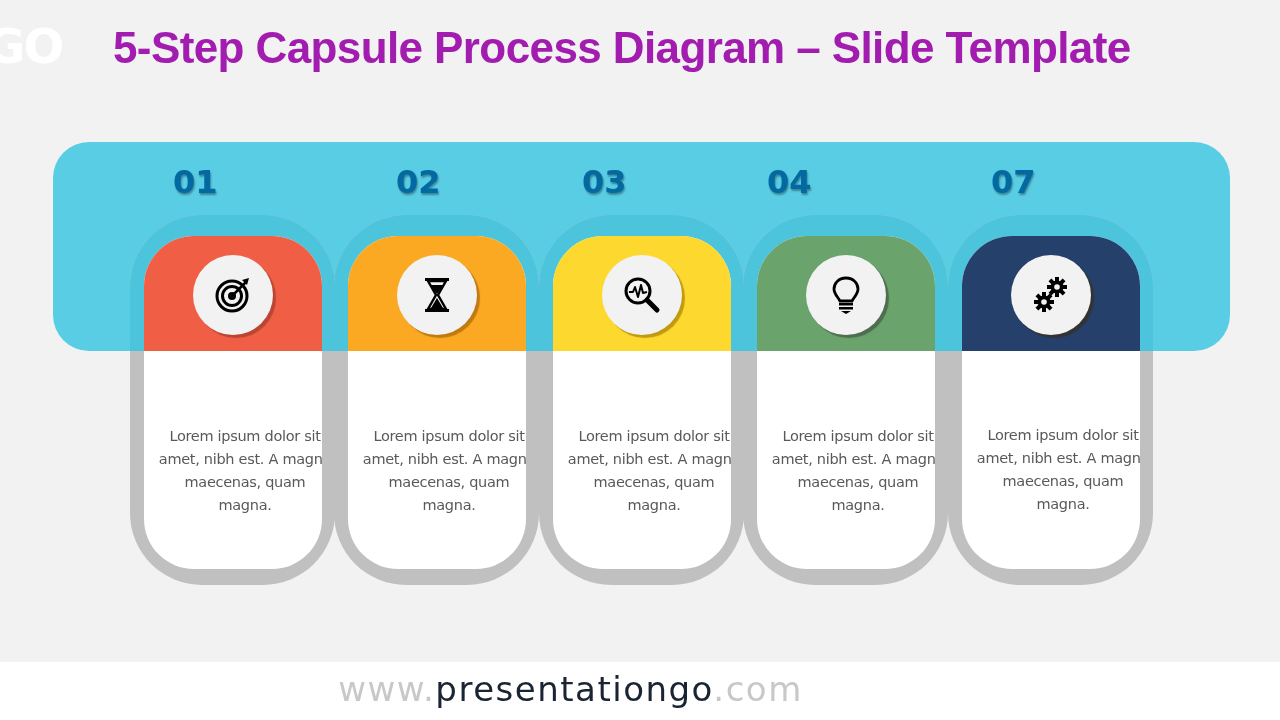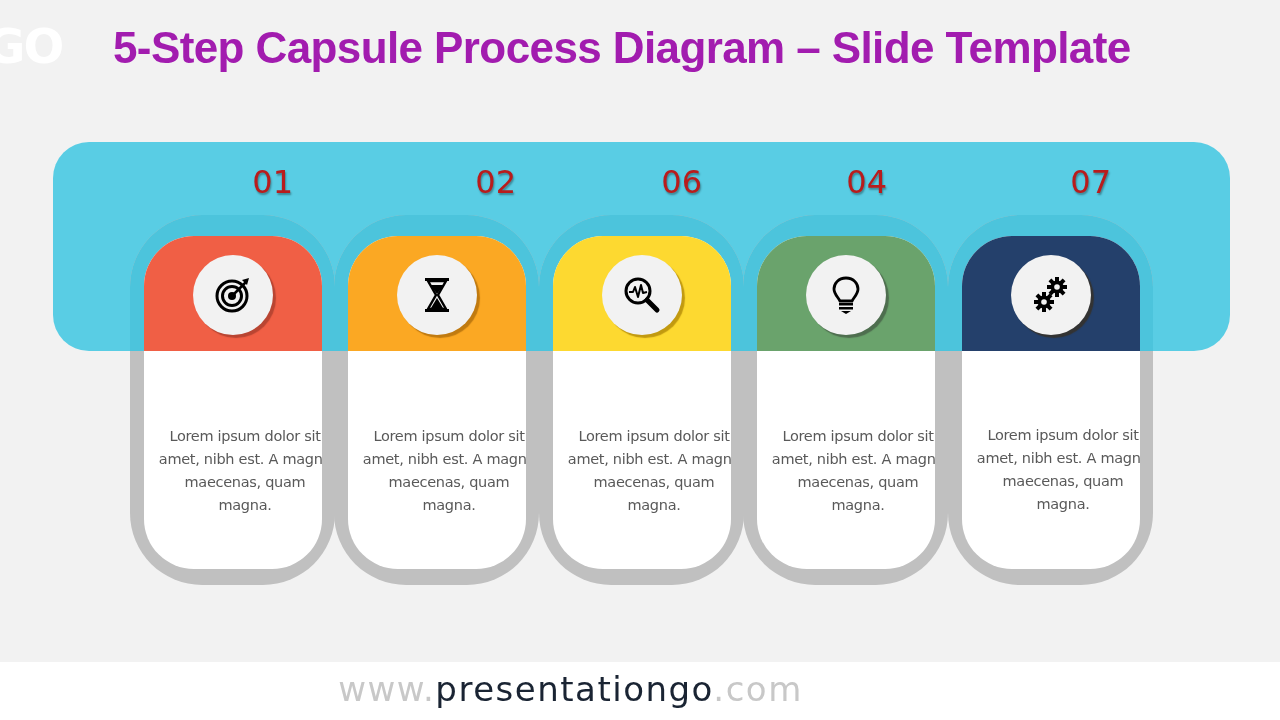--- a/index.html
+++ b/index.html
@@ -36,23 +36,23 @@
     background: #4cc4dc;
   }
   .inner {
     position: absolute; width: 178px; height: 333px; top: 236px;
     border-radius: 50px; overflow: hidden; background: #ffffff;
   }
   .inner .head {
     position: absolute; left: 0; top: 0; width: 100%; height: 115px;
   }
   .num {
-    position: absolute; width: 120px; top: 160px; text-align: right;
-    font-family: "DejaVu Sans", sans-serif; font-weight: normal; font-size: 32px;
-    color: #b91c1c; line-height: 44px;
+    position: absolute; width: 120px; top: 160px; text-align: left;
+    font-family: "DejaVu Sans", sans-serif; font-weight: bold; font-size: 32px;
+    color: #0369a1; line-height: 44px;
     text-shadow: 1px 2px 2px rgba(0,0,0,0.35);
   }
   .icon-circle {
     position: absolute; width: 80px; height: 80px; top: 255px;
     border-radius: 50%; background: #f2f2f2;
     box-shadow: 3px 3px 2px rgba(0,0,0,0.28);
     display: flex; align-items: center; justify-content: center;
   }
   .icon-circle svg { width: 40px; height: 40px; }
   .item-body {
@@ -119,21 +119,21 @@
       <path d="M13 10 L27 10 L20 19 Z" fill="#000"></path>
       <path d="M20 23 L26 33 L14 33 Z" fill="#000"></path>
     </svg>
   </div>
 </div>
 
 <div class="step">
   <div class="outer" style="left:539px;">
       <div class="cyan-part"></div>
     </div>
-  <div class="num" style="left:582px;">06</div>
+  <div class="num" style="left:582px;">03</div>
   <div class="inner" style="left:553px;">
     <div class="head" style="background:#fdd930;"></div>
 
     <div class="item-body" style="left:0; top:189px;">Lorem ipsum dolor sit amet, nibh est. A magna maecenas, quam magna.</div>
   </div>
   <div class="icon-circle" style="left:602px; box-shadow:3px 3px 1px #c29a10;">
     <svg viewBox="0 0 40 40">
       <circle cx="16" cy="16" r="12" fill="none" stroke="#000" stroke-width="3"></circle>
       <polyline points="7,17 11,17 13,12 16,22 19,10 21,18 25,17" fill="none" stroke="#000" stroke-width="2" stroke-linejoin="round"></polyline>
       <line x1="25" y1="25" x2="35" y2="35" stroke="#000" stroke-width="5" stroke-linecap="round"></line>

